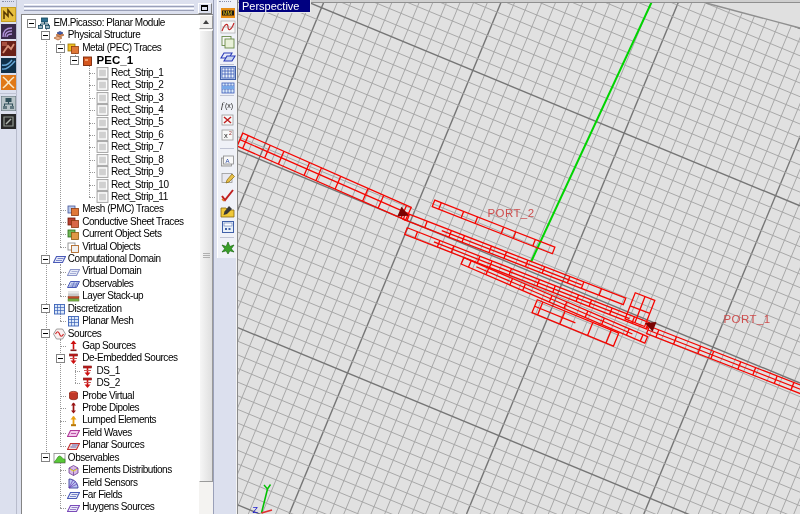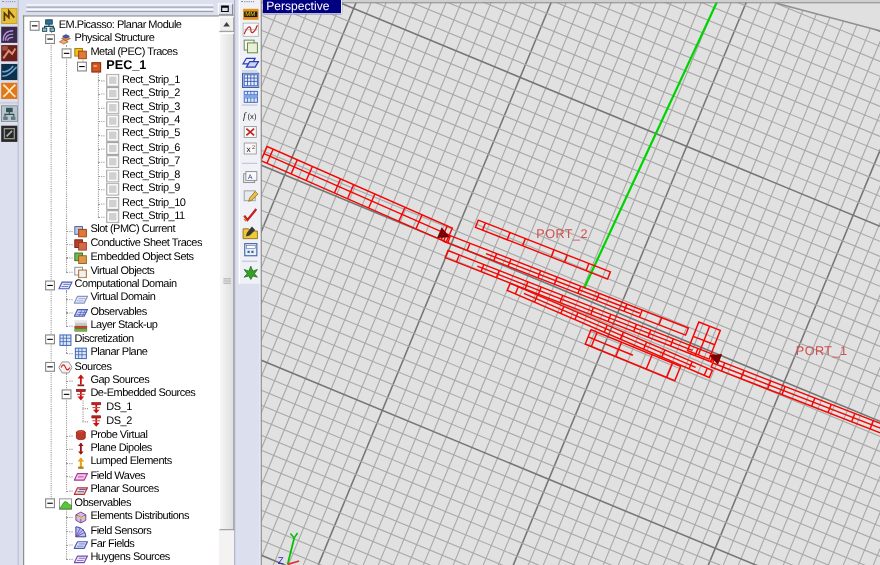--- a/index.html
+++ b/index.html
@@ -201,37 +201,37 @@
         </svg>
       </div>
 <div class="tt" style="left:111.0px;top:190.9px">Rect_Strip_11</div>
 <div class="th" style="left:60.3px;top:209.5px;width:5.7px"></div>
 <div style="position:absolute;left:67.0px;top:203.5px;width:13px;height:12px">
         <svg width="13" height="12" viewBox="0 0 13 12" style="position:absolute;left:0;top:0">
           <rect x="1" y="2" width="7" height="7" fill="#b8c8e8" stroke="#44549a" stroke-width="0.8"></rect>
           <rect x="4.5" y="4.5" width="7" height="7" fill="#e07838" stroke="#8e3a10" stroke-width="0.8"></rect>
         </svg>
       </div>
-<div class="tt" style="left:82.2px;top:203.3px">Slot (PMC) Current</div>
+<div class="tt" style="left:82.2px;top:203.3px">Mesh (PMC) Traces</div>
 <div class="th" style="left:60.3px;top:221.9px;width:5.7px"></div>
 <div style="position:absolute;left:67.0px;top:215.9px;width:13px;height:12px">
         <svg width="13" height="12" viewBox="0 0 13 12" style="position:absolute;left:0;top:0">
           <rect x="1" y="2" width="7" height="7" fill="#b84030" stroke="#701808" stroke-width="0.8"></rect>
           <rect x="4.5" y="4.5" width="7" height="7" fill="#d86848" stroke="#8e3a10" stroke-width="0.8"></rect>
         </svg>
       </div>
 <div class="tt" style="left:82.2px;top:215.7px">Conductive Sheet Traces</div>
 <div class="th" style="left:60.3px;top:234.3px;width:5.7px"></div>
 <div style="position:absolute;left:67.0px;top:228.3px;width:13px;height:12px">
         <svg width="13" height="12" viewBox="0 0 13 12" style="position:absolute;left:0;top:0">
           <rect x="1" y="2" width="7" height="7" fill="#70b858" stroke="#2a6a18" stroke-width="0.8"></rect>
           <rect x="4.5" y="4.5" width="7" height="7" fill="#e09848" stroke="#8e5a10" stroke-width="0.8"></rect>
         </svg>
       </div>
-<div class="tt" style="left:82.2px;top:228.1px">Embedded Object Sets</div>
+<div class="tt" style="left:82.2px;top:228.1px">Current Object Sets</div>
 <div class="th" style="left:60.3px;top:246.8px;width:5.7px"></div>
 <div style="position:absolute;left:67.0px;top:240.8px;width:13px;height:12px">
         <svg width="13" height="12" viewBox="0 0 13 12" style="position:absolute;left:0;top:0">
           <rect x="1" y="2" width="7" height="7" fill="none" stroke="#909090" stroke-width="0.9"></rect>
           <rect x="4.5" y="4.5" width="7" height="7" fill="#f0f0f0" stroke="#b06828" stroke-width="0.9"></rect>
         </svg>
       </div>
 <div class="tt" style="left:82.2px;top:240.6px">Virtual Objects</div>
 <div class="th" style="left:45.9px;top:259.2px;width:-4.5px"></div>
 <div class="tb" style="left:41.4px;top:254.7px"></div>
@@ -279,21 +279,21 @@
         </svg>
       </div>
 <div class="tt" style="left:67.8px;top:302.7px">Discretization</div>
 <div class="th" style="left:60.3px;top:321.3px;width:5.7px"></div>
 <div style="position:absolute;left:67.0px;top:315.3px;width:13px;height:12px">
         <svg width="13" height="12" viewBox="0 0 13 12" style="position:absolute;left:0;top:0">
           <rect x="1.5" y="1.5" width="10" height="9.5" fill="#dce8f8" stroke="#3a62b8" stroke-width="0.9"></rect>
           <path d="M1.5 4.5h10M1.5 7.5h10M4.5 1.5v9.5M7.5 1.5v9.5" stroke="#3a62b8" stroke-width="0.7"></path>
         </svg>
       </div>
-<div class="tt" style="left:82.2px;top:315.1px">Planar Plane</div>
+<div class="tt" style="left:82.2px;top:315.1px">Planar Mesh</div>
 <div class="th" style="left:45.9px;top:333.7px;width:-4.5px"></div>
 <div class="tb" style="left:41.4px;top:329.2px"></div>
 <div class="tm" style="left:43.4px;top:333.2px"></div>
 <div style="position:absolute;left:52.6px;top:327.7px;width:13px;height:12px">
         <svg width="13" height="12" viewBox="0 0 13 12" style="position:absolute;left:0;top:0">
           <path d="M3.5 1h6l3 5-3 5h-6l-3-5z" fill="#f8f0f0" stroke="#888" stroke-width="0.8"></path>
           <path d="M2.5 6c1.5-3 3-3 4 0s2.5 3 4 0" stroke="#cc2020" stroke-width="1.1" fill="none"></path>
         </svg>
       </div>
 <div class="tt" style="left:67.8px;top:327.5px">Sources</div>
@@ -347,21 +347,21 @@
       </div>
 <div class="tt" style="left:82.2px;top:389.6px">Probe Virtual</div>
 <div class="th" style="left:60.3px;top:408.2px;width:5.7px"></div>
 <div style="position:absolute;left:67.0px;top:402.2px;width:13px;height:12px">
         <svg width="13" height="12" viewBox="0 0 13 12" style="position:absolute;left:0;top:0">
           <path d="M6.5 1v9" stroke="#991414" stroke-width="1.7"></path>
           <path d="M4 3.5L6.5 0.5 9 3.5z" fill="#991414"></path>
           <path d="M4 8.5L6.5 11.5 9 8.5z" fill="#991414"></path>
         </svg>
       </div>
-<div class="tt" style="left:82.2px;top:402.0px">Plane Dipoles</div>
+<div class="tt" style="left:82.2px;top:402.0px">Probe Dipoles</div>
 <div class="th" style="left:60.3px;top:420.6px;width:5.7px"></div>
 <div style="position:absolute;left:67.0px;top:414.6px;width:13px;height:12px">
         <svg width="13" height="12" viewBox="0 0 13 12" style="position:absolute;left:0;top:0">
           <path d="M6.5 1.5v8.5" stroke="#e8a010" stroke-width="1.8"></path>
           <path d="M3.5 4.5L6.5 1 9.5 4.5z" fill="#e8a010"></path>
           <rect x="4" y="9.2" width="5" height="2" fill="#b87808"></rect>
         </svg>
       </div>
 <div class="tt" style="left:82.2px;top:414.4px">Lumped Elements</div>
 <div class="th" style="left:60.3px;top:433.1px;width:5.7px"></div>

